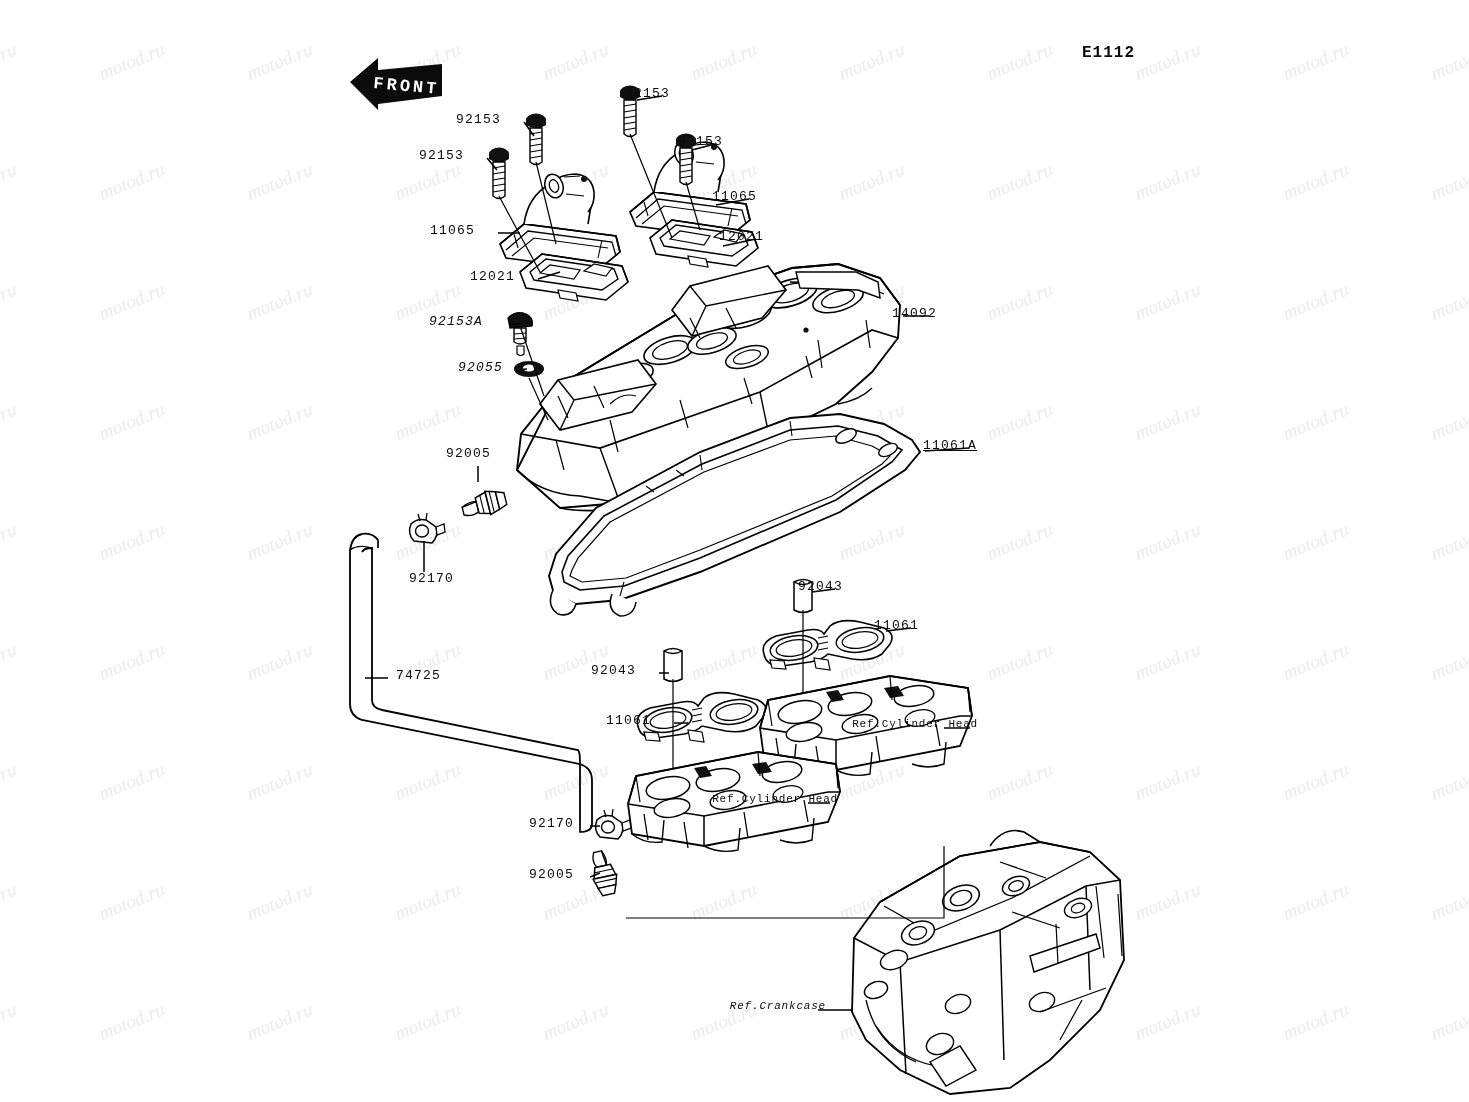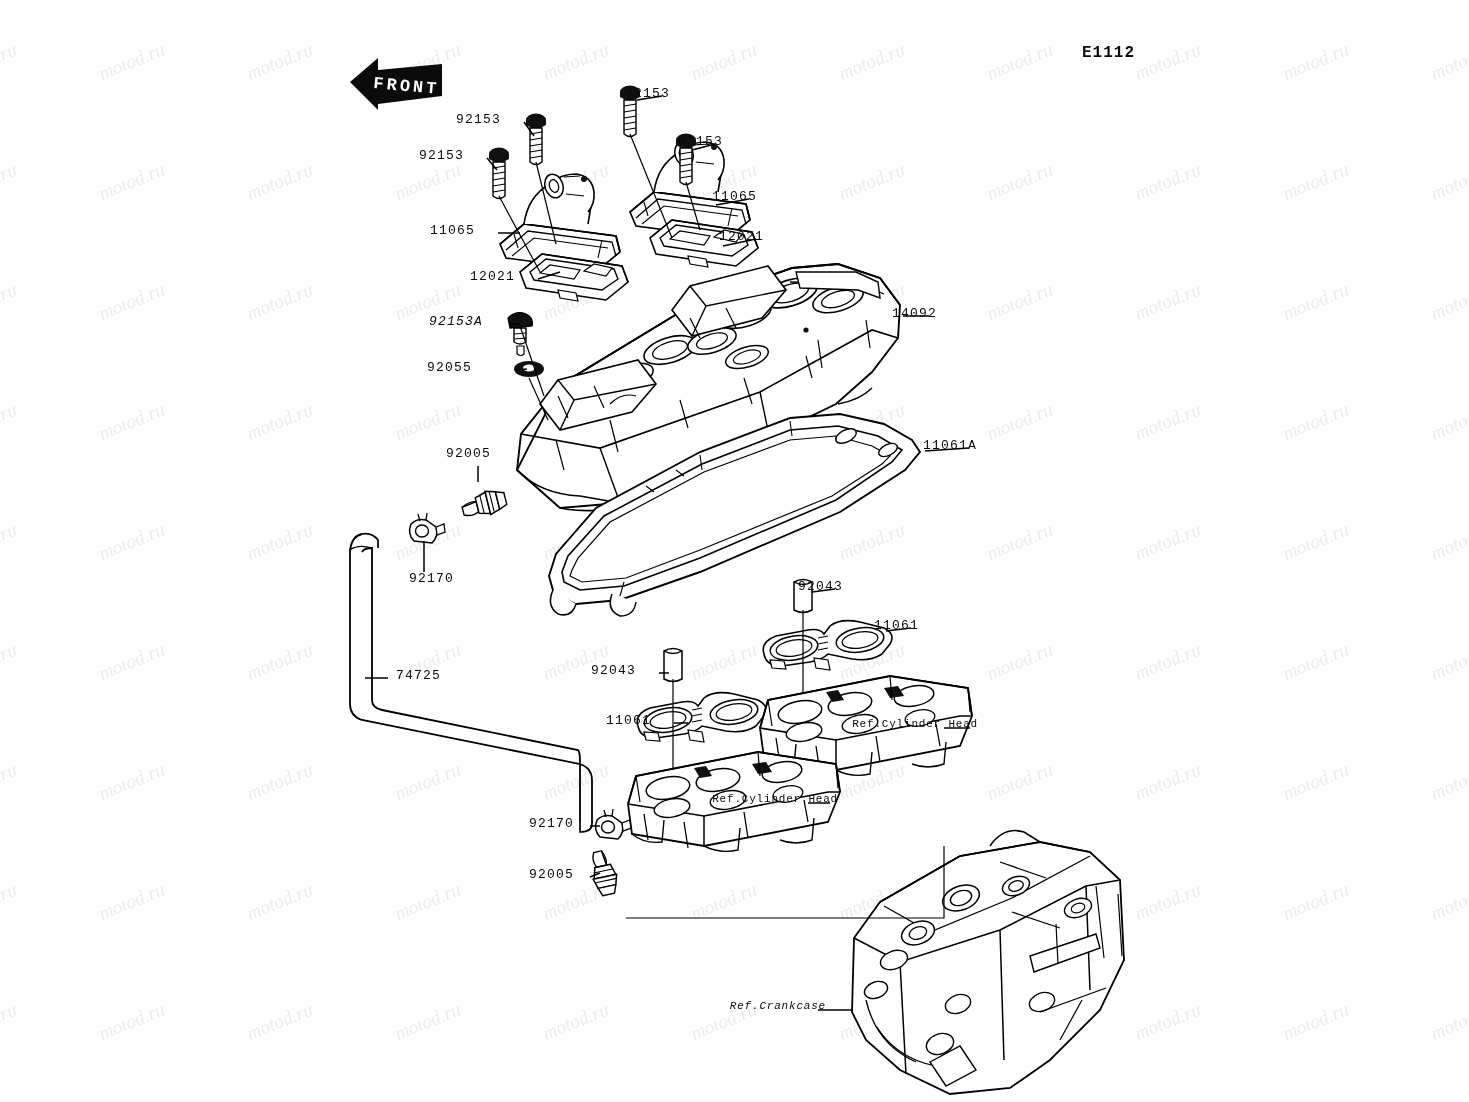--- a/index.html
+++ b/index.html
@@ -461,28 +461,28 @@
     <div class="lbl sheet" style="left:1082px;top:26px;">E1112</div>
   <div class="lbl code" style="left: 456px; top: 113px;">92153</div>
       <div class="lbl code" style="left: 419px; top: 149px;">92153</div>
       <div class="lbl code r" style="left: 670px; top: 87px;">92153</div>
       <div class="lbl code r" style="left: 723px; top: 135px;">92153</div>
       <div class="lbl code" style="left: 430px; top: 224px;">11065</div>
       <div class="lbl code r" style="left: 757px; top: 190px;">11065</div>
       <div class="lbl code" style="left: 470px; top: 270px;">12021</div>
       <div class="lbl code r" style="left: 764px; top: 230px;">12021</div>
       <div class="lbl code" style="left: 429px; top: 315px; font-style: italic;">92153A</div>
-      <div class="lbl code" style="left: 427px; top: 361px;">92055</div>
+      <div class="lbl code" style="left: 458px; top: 361px; font-style: italic;">92055</div>
       <div class="lbl code" style="left: 446px; top: 447px;">92005</div>
       <div class="lbl code" style="left: 409px; top: 572px;">92170</div>
       <div class="lbl code" style="left: 396px; top: 669px;">74725</div>
       <div class="lbl code" style="left: 529px; top: 817px;">92170</div>
       <div class="lbl code" style="left: 529px; top: 868px;">92005</div>
       <div class="lbl code r" style="left: 937px; top: 307px; text-align: center;">14092</div>
-      <div class="lbl code r" style="left: 977px; top: 439px;">11061A</div>
+      <div class="lbl code r" style="left: 977px; top: 439px; text-decoration: underline;">11061A</div>
       <div class="lbl code r" style="left: 843px; top: 580px;">92043</div>
       <div class="lbl code r" style="left: 919px; top: 619px;">11061</div>
       <div class="lbl code" style="left: 591px; top: 664px;">92043</div>
       <div class="lbl code" style="left: 606px; top: 714px;">11061</div>
       <div class="lbl ref r" style="left: 978px; top: 719px;">Ref.Cylinder Head</div>
       <div class="lbl ref r" style="left: 838px; top: 794px;">Ref.Cylinder Head</div>
       <div class="lbl ref r" style="left: 826px; top: 1001px; font-style: italic;">Ref.Crankcase</div>
     </div>
 
 </div>

